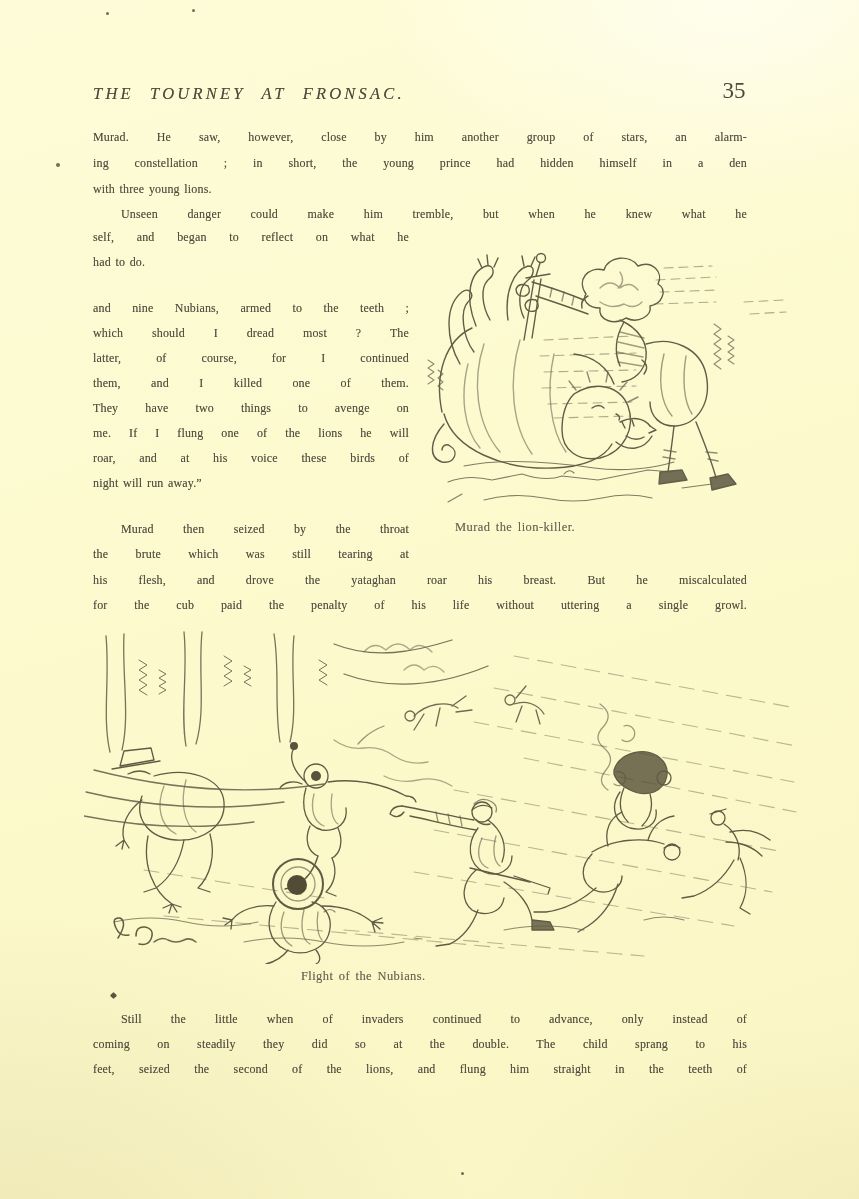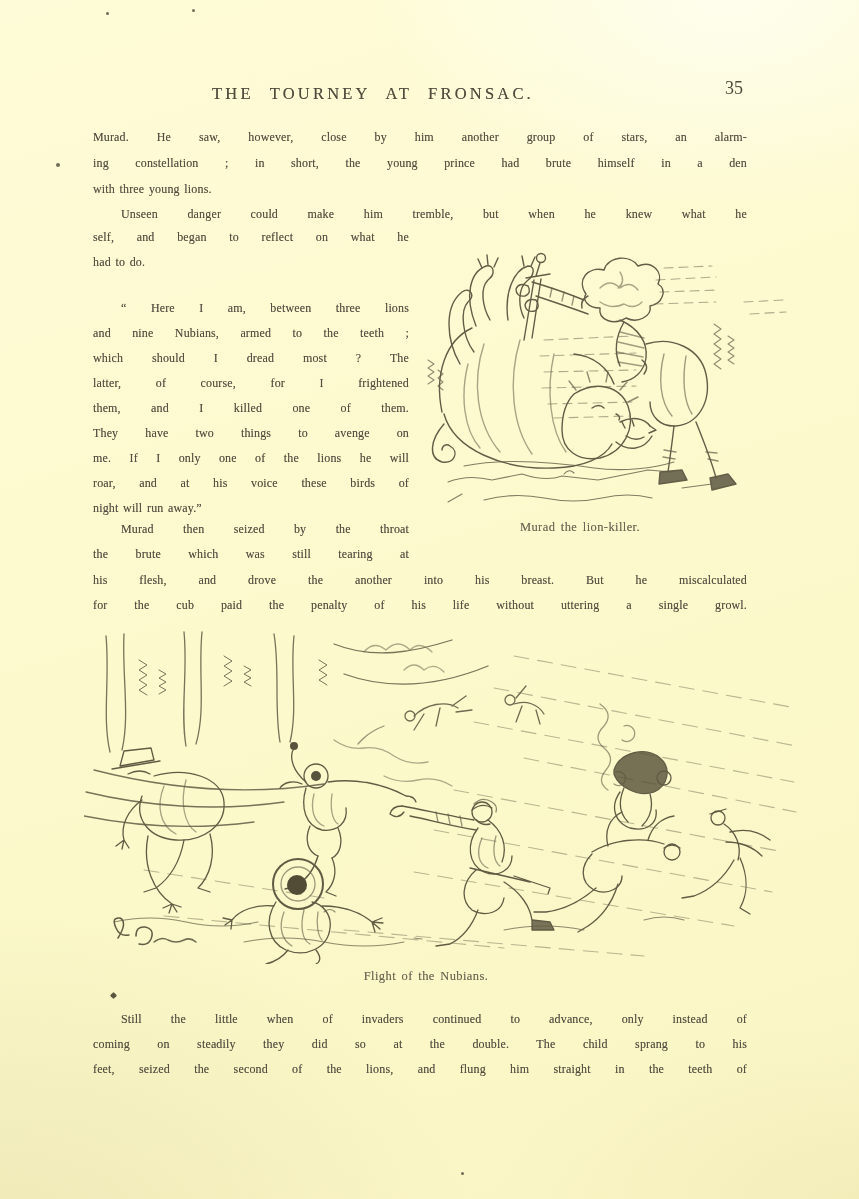--- a/index.html
+++ b/index.html
@@ -10,96 +10,96 @@
     background:
       radial-gradient(520px 300px at 85% 0%, rgba(255,255,246,.75), rgba(255,255,246,0) 70%),
       radial-gradient(760px 560px at 0% 104%, rgba(205,196,140,.28), rgba(205,196,140,0) 62%),
       radial-gradient(600px 300px at 100% 100%, rgba(210,200,145,.18), rgba(210,200,145,0) 60%),
       linear-gradient(163deg, #fefcd8 0%, #fcf9cc 52%, #faf5c3 100%);
     font-family: "Liberation Serif", "DejaVu Serif", serif;
     color: #514c3f;
   }
   .running-header {
     position: absolute; left: 93px; top: 84px; width: 560px;
-    text-align: center;
+    text-align: left;
     font-size: 16.5px; letter-spacing: 3.2px; word-spacing: 9px;
     color: #4e4a3c;
     text-shadow: 0 0 .5px rgba(78,74,60,.55);
+    font-style: italic;
   }
   .page-number {
     position: absolute; left: 712px; top: 78px; width: 44px;
-    font-size: 18px; color: #4e4a3c; text-align: center;
+    font-size: 23px; color: #4e4a3c; text-align: center;
   }
   .tblock { position: absolute; font-size: 12px; }
   .tblock .tline {
     text-align: justify;
     text-align-last: justify;
     white-space: normal;
     word-spacing: 1.5px; letter-spacing: .15px;
     text-shadow: 0 0 .5px rgba(81,76,63,.45);
   }
   .tblock .tline.nojust { text-align-last: left; }
   .tblock .tline.indent { padding-left: 28px; }
   .lh26 .tline { line-height: 26px; }
   .lh25 .tline { line-height: 25px; font-family: Liberation Serif, serif; }
   .full  { left: 93px; width: 654px; }
   .narrow{ left: 93px; width: 316px; }
   .illus { position: absolute; }
   .illus svg { display: block; opacity: .93; }
   .caption {
     position: absolute;
     font-size: 12.5px; letter-spacing: .4px; word-spacing: 2px;
-    color: #6b6654; text-align: center;
+    color: #6b6654; text-align: left;
     text-shadow: 0 0 .4px rgba(107,102,84,.5);
   }
   .speck { position: absolute; background: #716d58; border-radius: 50%; }
   .speck.diamond { transform: rotate(45deg); border-radius: 1px; background:#5a5540; }
 </style>
 </head>
 <body>
 
 <div class="page">
 
   <div class="running-header">THE TOURNEY AT FRONSAC.</div>
   <div class="page-number">35</div>
 
   <div class="tblock full lh26" style="top:124px">
       <div class="tline">Murad.  He saw, however, close by him another group of stars, an alarm-</div>
-      <div class="tline">ing constellation ; in short, the young prince had brute himself in a den</div>
+      <div class="tline">ing constellation ; in short, the young prince had hidden himself in a den</div>
       <div class="tline nojust">with three young lions.</div>
     </div>
 
   <div class="tblock full lh25" style="top:202px">
     <div class="tline indent">Unseen danger could make him tremble, but when he knew what he</div>
   </div>
 
   <div class="tblock narrow lh25" style="top:225px">
       <div class="tline">self, and began to reflect on what he</div>
       <div class="tline nojust">had to do.</div>
     </div>
 
   <div class="tblock narrow lh25" style="top:296px">
-      <div class="tline indent">“ Here I am, between three lions</div>
       <div class="tline">and nine Nubians, armed to the teeth ;</div>
       <div class="tline">which should I dread most ?  The</div>
-      <div class="tline">latter, of course, for I frightened</div>
+      <div class="tline">latter, of course, for I continued</div>
       <div class="tline">them, and I killed one of them.</div>
       <div class="tline">They have two things to avenge on</div>
-      <div class="tline">me.  If I only one of the lions he will</div>
+      <div class="tline">me.  If I flung one of the lions he will</div>
       <div class="tline">roar, and at his voice these birds of</div>
       <div class="tline nojust">night will run away.”</div>
     </div>
 
   <div class="tblock narrow lh25" style="top:517px">
       <div class="tline indent">Murad then seized by the throat</div>
       <div class="tline">the brute which was still tearing at</div>
     </div>
 
   <div class="tblock full lh25" style="top:568px">
-      <div class="tline">his flesh, and drove the another into his breast.  But he miscalculated</div>
+      <div class="tline">his flesh, and drove the yataghan roar his breast.  But he miscalculated</div>
       <div class="tline">for the cub paid the penalty of his life without uttering a single growl.</div>
     </div>
 
   <div class="tblock full lh25" style="top:1007px">
       <div class="tline indent">Still the little when of invaders continued to advance, only instead of</div>
       <div class="tline">coming on steadily they did so at the double.  The child sprang to his</div>
       <div class="tline">feet, seized the second of the lions, and flung him straight in the teeth of</div>
     </div>
 
   <div class="illus" style="left:424px; top:244px; width:376px; height:272px">

